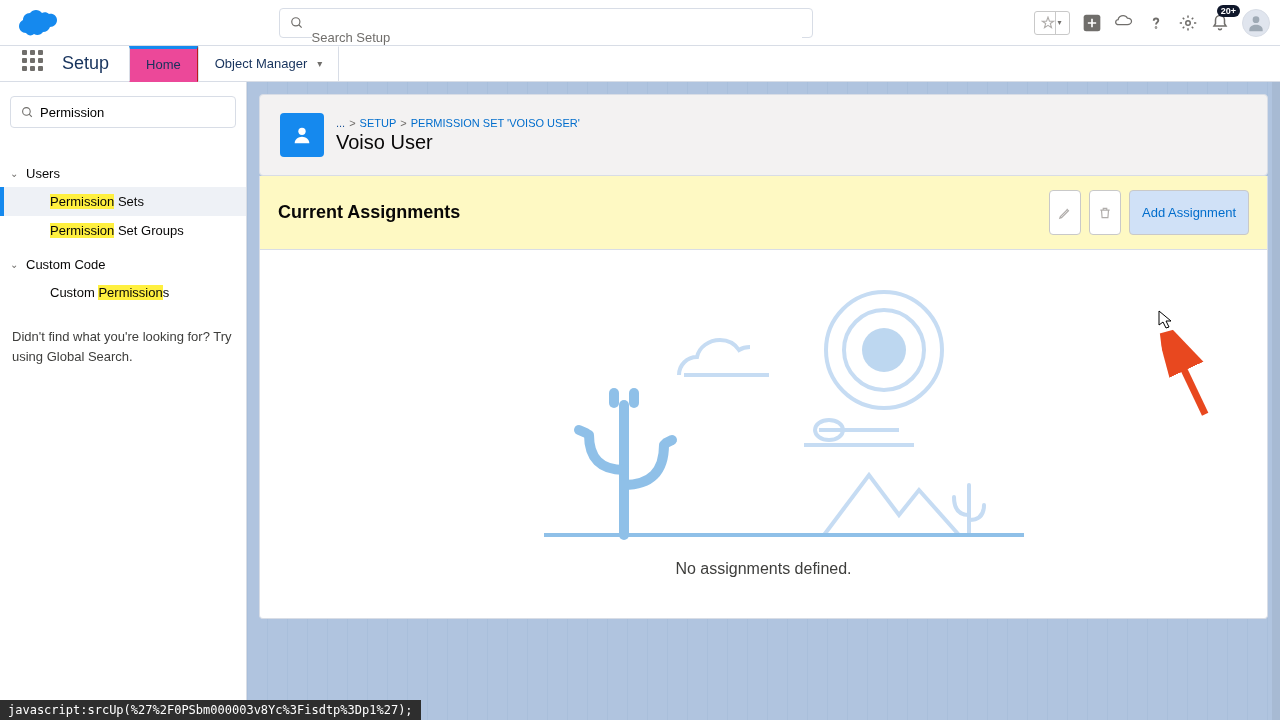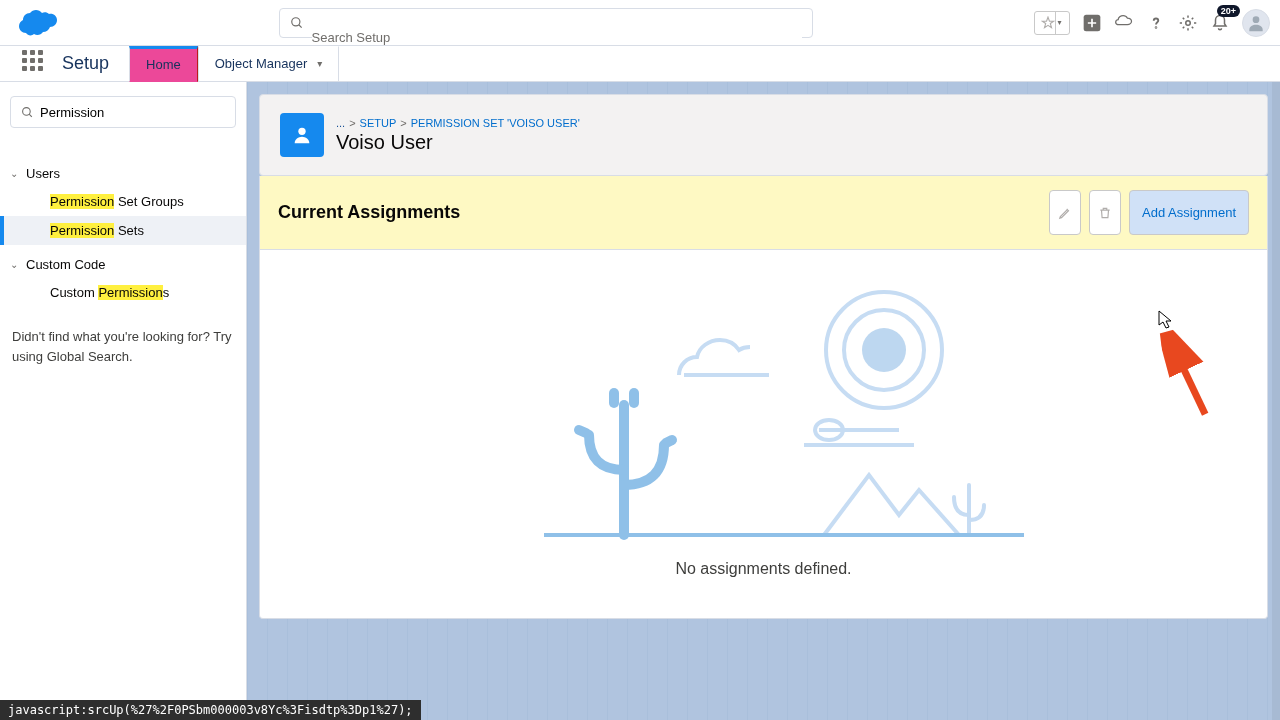--- a/index.html
+++ b/index.html
@@ -166,22 +166,22 @@
           <circle cx="10" cy="10" r="7"></circle>
           <line x1="20" y1="20" x2="15" y2="15"></line>
         </svg>
       <input type="text" value="Permission" style="">
     </div>
     <div class="tree-group">
       <div class="tree-parent">
         <span class="tree-chev">⌄</span>
         <span>Users</span>
       </div>
+      <div class="tree-item active"><mark>Permission</mark> Sets</div>
       <div class="tree-item"><mark>Permission</mark> Set Groups</div>
-      <div class="tree-item active"><mark>Permission</mark> Sets</div>
       <div class="tree-parent" style="margin-top:6px;">
         <span class="tree-chev">⌄</span>
         <span>Custom Code</span>
       </div>
       <div class="tree-item">Custom <mark>Permission</mark>s</div>
     </div>
     <div class="hint">Didn't find what you're looking for? Try using Global Search.</div>
   </div>
 
   <div class="content">

